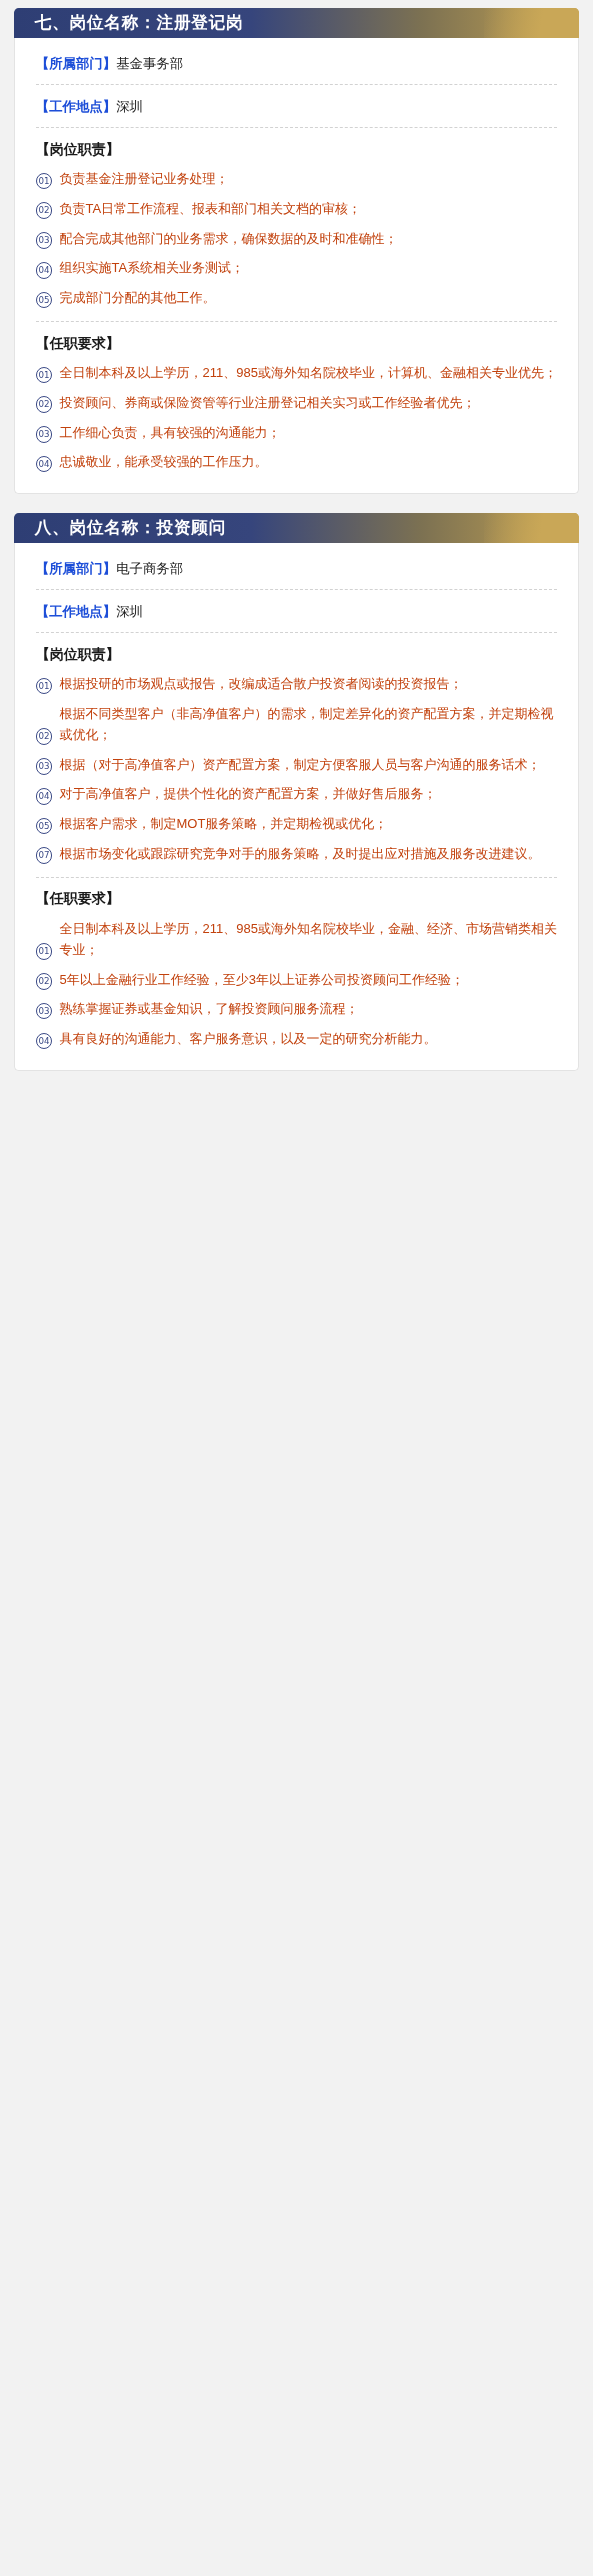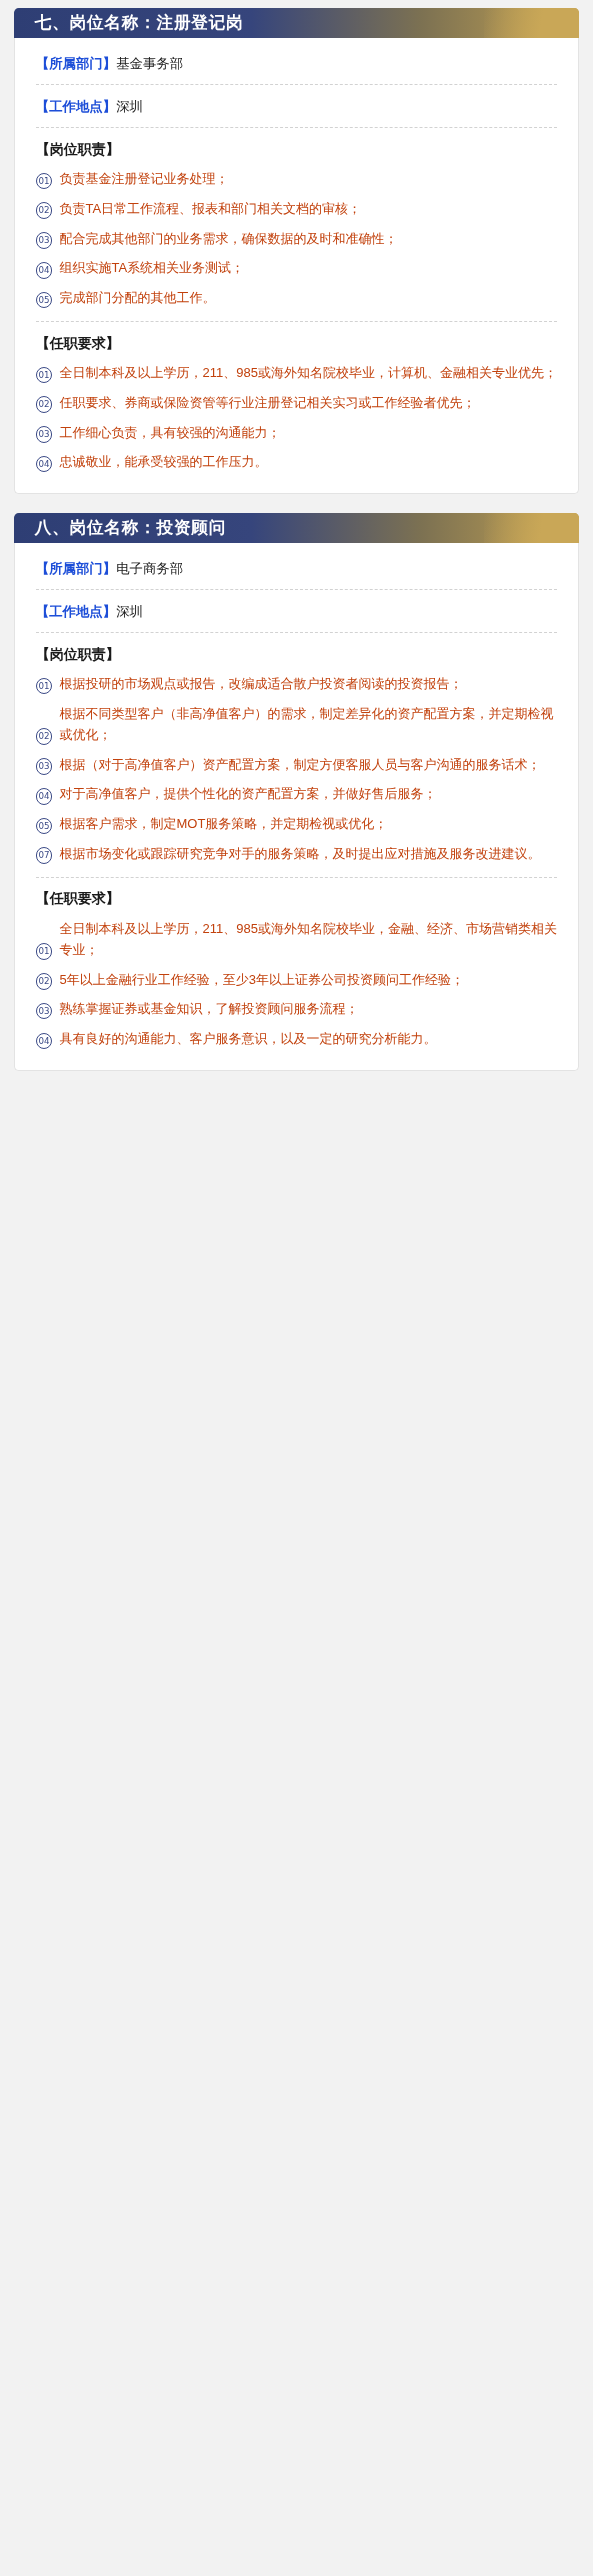--- a/index.html
+++ b/index.html
@@ -170,21 +170,21 @@
       <div class="dashed-sep"></div>
 
       <div class="section-title">【任职要求】</div>
       <ol class="items last">
         <li>
           <span class="num">01</span>
           <span class="item-text">全日制本科及以上学历，211、985或海外知名院校毕业，计算机、金融相关专业优先；</span>
         </li>
         <li>
           <span class="num">02</span>
-          <span class="item-text">任职要求、券商或保险资管等行业注册登记相关实习或工作经验者优先；</span>
+          <span class="item-text">投资顾问、券商或保险资管等行业注册登记相关实习或工作经验者优先；</span>
         </li>
         <li>
           <span class="num">03</span>
           <span class="item-text">工作细心负责，具有较强的沟通能力；</span>
         </li>
         <li>
           <span class="num">04</span>
           <span class="item-text">忠诚敬业，能承受较强的工作压力。</span>
         </li>
       </ol>

